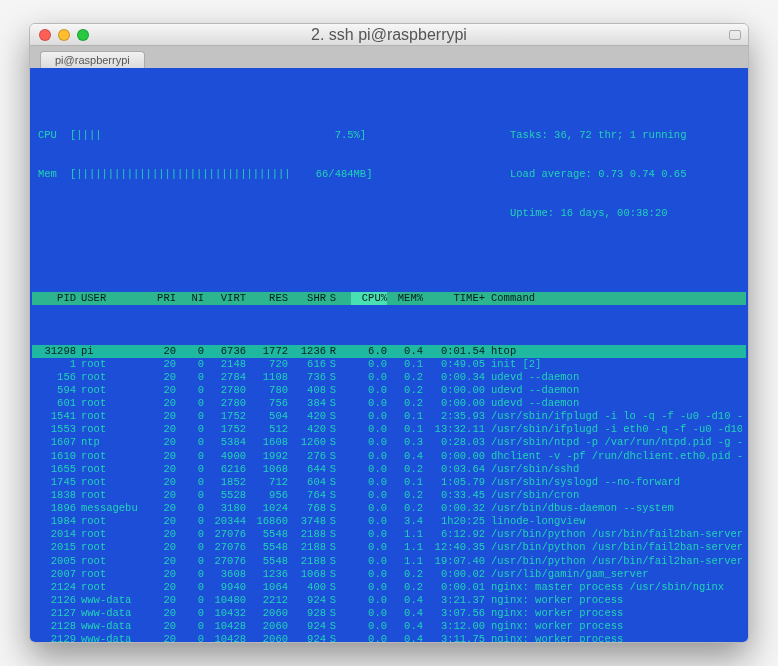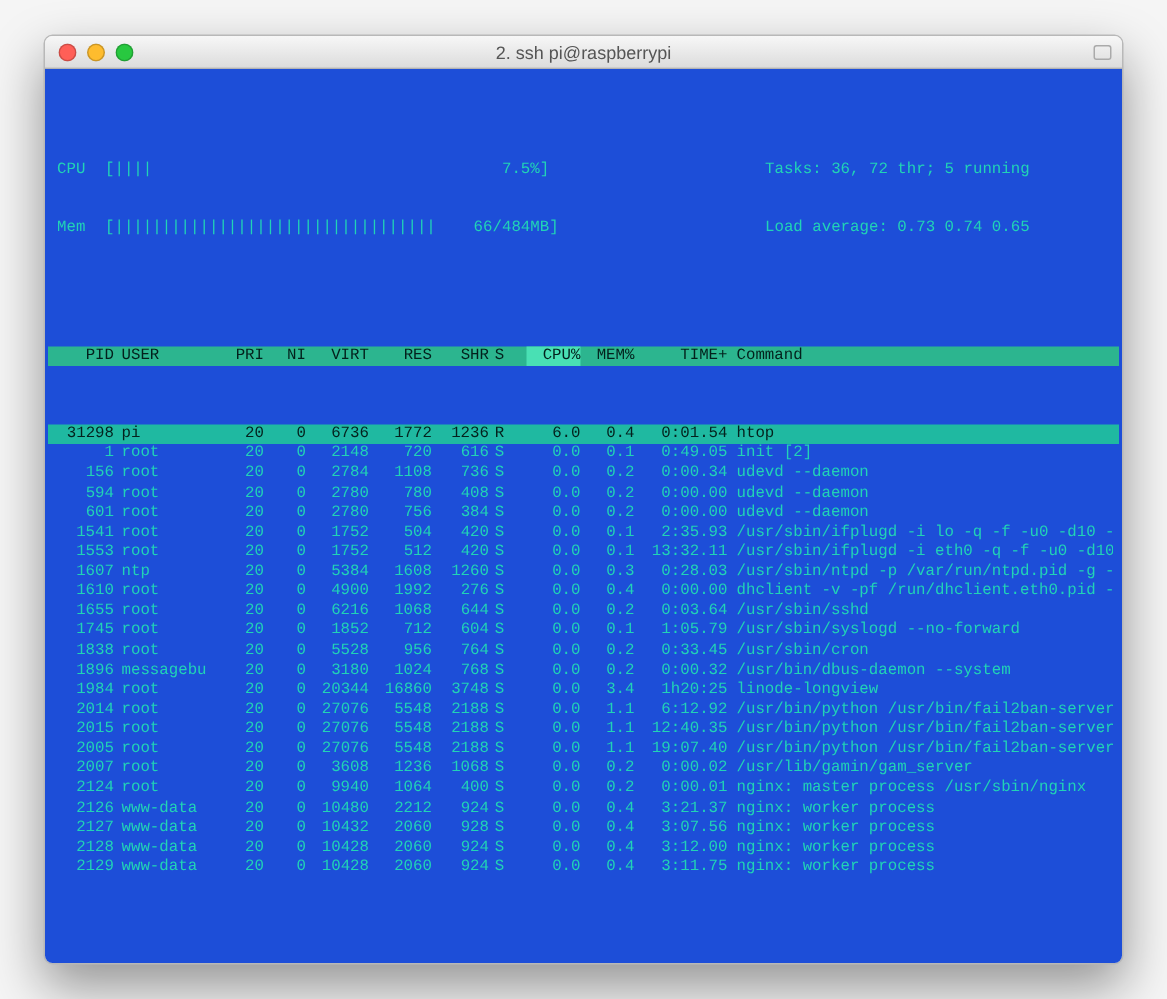--- a/index.html
+++ b/index.html
@@ -32,21 +32,21 @@
     align-items: center;
     position: relative;
   }
   .traffic { display: flex; gap: 7px; padding-left: 9px; }
   .tl { width: 12px; height: 12px; border-radius: 50%; border: 1px solid rgba(0,0,0,0.2); }
   .tl.red { background: #ff5f57; }
   .tl.yellow { background: #febc2e; }
   .tl.green { background: #28c840; }
   .title {
     position: absolute; left: 0; right: 0; text-align: center;
-    font-family: "Lucida Grande", sans-serif; font-size: 12px; color: #555;
+    font-family: "Lucida Grande", sans-serif; font-size: 16px; color: #555;
   }
   .maxbtn {
     position: absolute; right: 7px; width: 12px; height: 10px;
     border: 1px solid #aaa; border-radius: 2px; color:#888; font-size:9px;
   }
   .tabbar {
     height: 22px; background: #c3c3c3; display: flex; align-items: flex-end;
   }
   .tab {
     background: linear-gradient(#f1f1f1,#dcdcdc);
@@ -93,36 +93,40 @@
   <div class="titlebar">
     <div class="traffic">
       <div class="tl red"></div>
       <div class="tl yellow"></div>
       <div class="tl green"></div>
     </div>
     <div class="title">2. ssh pi@raspberrypi</div>
     <div class="maxbtn"></div>
   </div>
 
+  <div class="tabbar">
+    <div class="tab">pi@raspberrypi</div>
+  </div>
 
   <div class="terminal">
     <div class="summary">
       <div class="summary-left">
         <div class="meter-row">
           <span class="meter-label">CPU</span>
           <span class="meter-bar">[||||                                     7.5%]</span>
         </div>
         <div class="meter-row">
           <span class="meter-label">Mem</span>
           <span class="meter-bar">[||||||||||||||||||||||||||||||||||    66/484MB]</span>
         </div>
       </div>
       <div class="summary-right">
-        <div>Tasks: 36, 72 thr; 5 running</div>
+        <div>Tasks: 36, 72 thr; 1 running</div>
         <div>Load average: 0.73 0.74 0.65</div>
+        <div>Uptime: 16 days, 00:38:20</div>
       </div>
     </div>
 
     <div class="header-row">
       <span class="c-pid">PID</span>
       <span class="c-user">USER</span>
       <span class="c-pri">PRI</span>
       <span class="c-ni">NI</span>
       <span class="c-virt">VIRT</span>
       <span class="c-res">RES</span>

